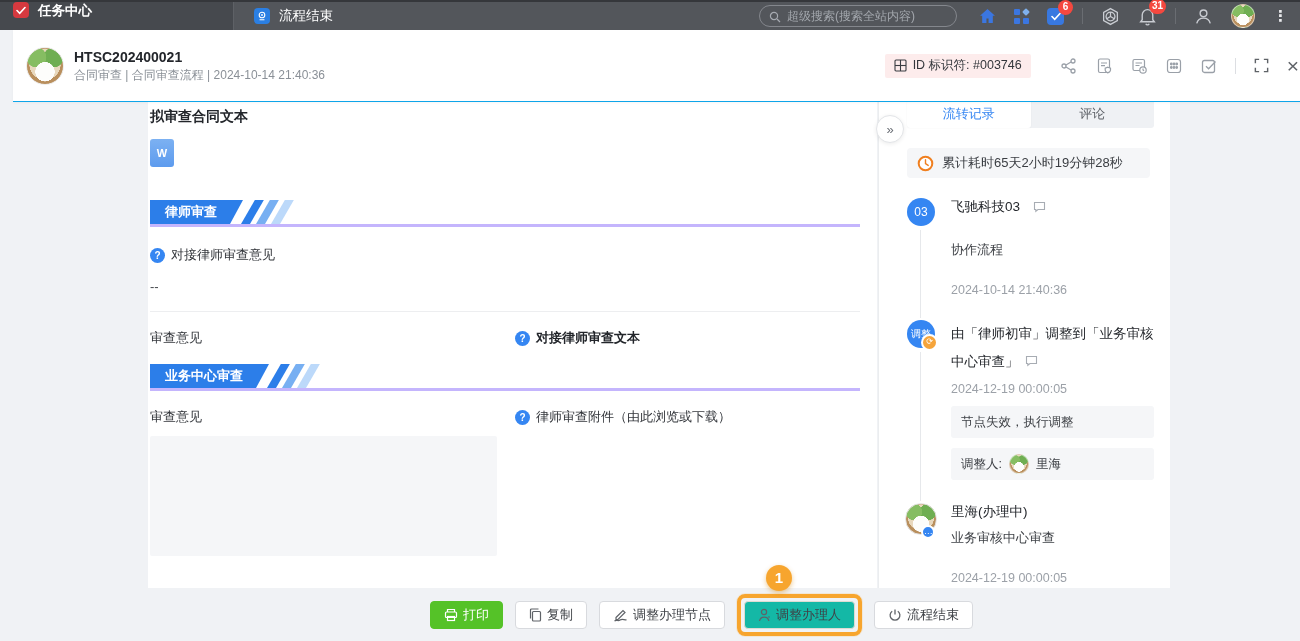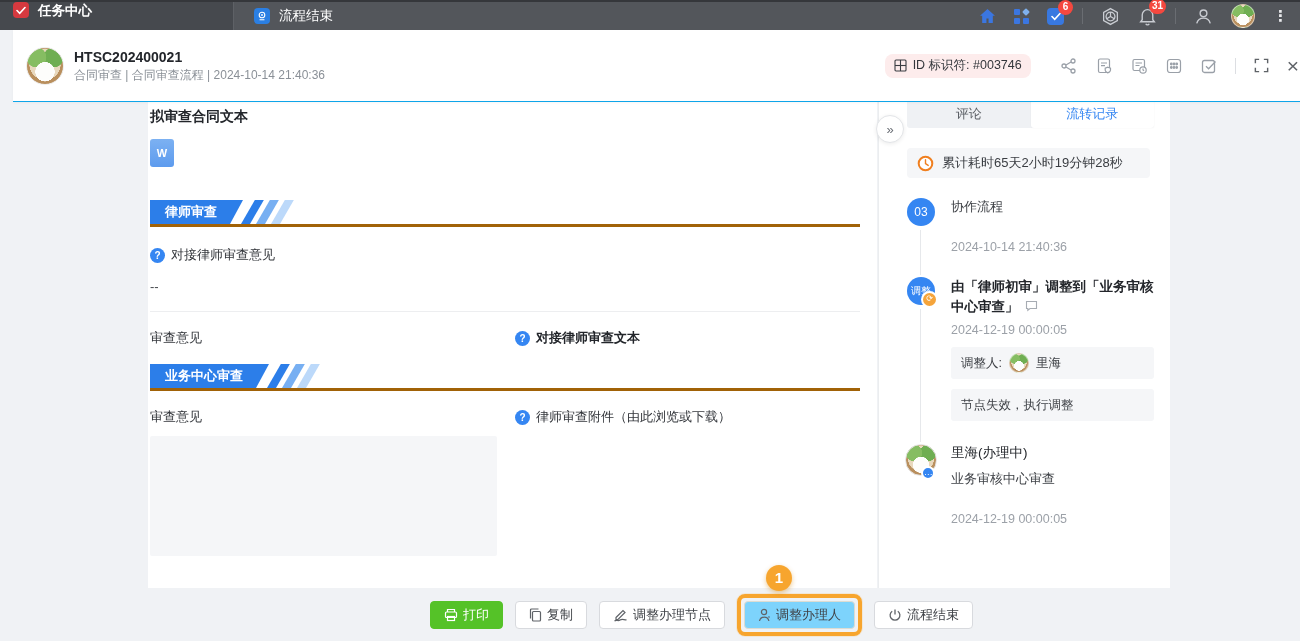--- a/index.html
+++ b/index.html
@@ -41,33 +41,33 @@
 
   
   .doc-header{position:absolute;left:13px;top:30px;width:1300px;height:72px;background:#fff;
               border-bottom:1px solid #0ea5e9;box-sizing:border-box;display:flex;align-items:center;z-index:4;
               box-shadow:0 1px 3px rgba(0,0,0,.04)}
   .dh-avatar{width:38px;height:38px;margin-left:13px;border:1px solid #eee}
   .dh-titles{margin-left:10px;line-height:1}
   .dh-title{font-size:14px;color:#23262b;font-weight:bold}
   .dh-sub{font-size:12px;color:#8a9097;margin-top:5px}
   .dh-right{margin-left:auto;display:flex;align-items:center;gap:17px;margin-right:14px;color:#9aa0a8}
-  .chip{background:#fdecec;height:24px;border-radius:8px;display:flex;align-items:center;gap:6px;
+  .chip{background:#fdecec;height:24px;border-radius:2px;display:flex;align-items:center;gap:6px;
         padding:0 9px;font-size:12.5px;color:#33363b;margin-right:12px;white-space:nowrap}
   .dh-ic{cursor:pointer;display:flex;align-items:center}
   .dh-div{width:1px;height:16px;background:#dcdee2}
   .dh-close{font-size:21px;color:#5f6368;line-height:18px;cursor:pointer}
 
   
   .content{position:absolute;left:148px;top:85px;width:729px;height:503px;background:#fff;
            box-sizing:border-box;padding:0 17px 0 2px;overflow:hidden;z-index:1}
   .fld-title{font-size:14px;font-weight:bold;color:#23262b;margin-top:23px}
   .wdoc{width:24px;height:28px;margin-top:13px;border-radius:3px;background:linear-gradient(180deg,#7cb1f2,#5d9bee);
         color:#fff;font-size:11px;font-weight:bold;display:flex;align-items:center;justify-content:center;cursor:pointer}
-  .banner{margin-top:33px;border-bottom:3px solid #a16207;height:24px;display:flex;align-items:flex-end;position:relative}
+  .banner{margin-top:33px;border-bottom:3px solid #c4b5fd;height:24px;display:flex;align-items:flex-end;position:relative}
   .ribbon{height:24px;background:#2c7ee9;color:#fff;font-size:13px;font-weight:bold;display:flex;align-items:center;
           padding:0 26px 0 15px;clip-path:polygon(0 0,100% 0,calc(100% - 13px) 100%,0 100%)}
   .stripes{display:flex;gap:6px;margin-left:-2px;height:24px}
   .stripes i{width:9px;height:24px;transform:skewX(-30deg);transform-origin:bottom left;display:block}
   .stripes i:nth-child(1){background:#2c7ee9}
   .stripes i:nth-child(2){background:#77aff2}
   .stripes i:nth-child(3){background:#bcd9fa}
   .q-row{display:flex;align-items:center;gap:6px;margin-top:19px;font-size:13px;color:#33363b}
   .q-bold{font-weight:bold;color:#23262b}
   .qmark{width:15px;height:15px;border-radius:50%;background:#3586f2;color:#fff;font-size:10px;font-weight:bold;
@@ -94,38 +94,38 @@
            gap:8px;padding:0 10px;font-size:13px;color:#3a3d42}
   .timeline{margin:20px 16px 0 28px;position:relative}
   .tl-item{position:relative;padding-left:44px;margin-bottom:23px;min-height:30px}
   .tl-item .tl-line{position:absolute;left:13px;top:32px;bottom:-21px;width:1px;background:#e6e8eb}
   .tl-node{position:absolute;left:0;top:0;width:28px;height:28px;border-radius:50%;background:#3586f2;color:#fff;
            display:flex;align-items:center;justify-content:center;font-size:12px}
   .tl-node .stack{width:22px;font-size:10px;line-height:10px;text-align:center;word-break:break-all}
   .tl-minibadge{position:absolute;right:-3px;bottom:-3px;width:13px;height:13px;border-radius:50%;background:#f5a43b;
                 border:2px solid #fff;color:#fff;font-size:8px;line-height:12px;text-align:center;box-sizing:content-box}
   .tl-title{font-size:13.5px;color:#23262b;display:flex;align-items:center;gap:7px}
-  .tl-title.bold{font-weight:bold;line-height:20px;display:block}
+  .tl-title.bold{font-weight:normal;line-height:28px;display:block}
   .tl-title .bub{vertical-align:-1px;margin-left:6px}
-  .tl-sub{font-size:13px;color:#3f4247;margin-top:8px}
+  .tl-sub{font-size:13px;color:#3f4247;margin-top:25px}
   .tl-time{font-size:12.5px;color:#9ca1a8;margin-top:24px}
   .tl-box{margin-top:10px;height:32px;background:#f5f6f8;border-radius:3px;display:flex;align-items:center;
           gap:7px;padding:0 10px;font-size:12.5px;color:#3f4247}
   .tl-avatar{position:absolute;left:-2px;top:0;width:32px;height:32px}
   .tl-avbadge{position:absolute;left:16px;top:22px;width:14px;height:14px;border-radius:50%;background:#3586f2;
               border:2px solid #fff;color:#fff;font-size:8px;line-height:13px;text-align:center;box-sizing:border-box;z-index:3}
 
   
   .footer{position:absolute;left:0;top:588px;width:1300px;height:53px;background:#f0f2f5;z-index:6}
   .btn-row{position:absolute;left:430px;top:0;height:53px;display:flex;align-items:center;gap:12px}
   .btn{height:28px;display:flex;align-items:center;gap:5px;padding:0 13px;border-radius:4px;font-size:13px;
        background:#fff;border:1px solid #d8dade;color:#3f4247;cursor:pointer;box-sizing:border-box;white-space:nowrap;font-family:inherit}
   .btn-green{background:#55c228;border-color:#55c228;color:#fff}
   .ring{position:relative;border:4px solid #f7a52e;border-radius:8px;padding:3px;box-shadow:0 0 0 1px rgba(247,165,46,.15)}
-  .ring .btn{background:#7dd3fc;border-color:#dddcd2}
+  .ring .btn{background:#14b8a6;border-color:#dddcd2}
   .guide-badge{position:absolute;left:25px;top:-33px;width:26px;height:26px;border-radius:50%;background:#f7a52e;
                color:#fff;font-size:15px;font-weight:bold;display:flex;align-items:center;justify-content:center;
                box-shadow:0 2px 5px rgba(216,137,16,.45);z-index:30}
 </style>
 </head>
 <body>
 
 <div class="topbar">
   <div class="tb-tab1">
     <span class="sq-ic sq-red">
@@ -141,20 +141,27 @@
       <svg width="10" height="10" viewBox="0 0 10 10" fill="none">
           <circle cx="5" cy="4" r="2.8" stroke="#fff" stroke-width="1.1"></circle>
           <circle cx="5" cy="4" r=".9" fill="#fff"></circle>
           <path d="M3 8.8h4" stroke="#fff" stroke-width="1.1" stroke-linecap="round"></path>
         </svg>
     </span>
     <span>流程结束</span>
   </div>
 
   <div class="tb-right">
+    <div class="tb-search">
+      <svg width="12" height="12" viewBox="0 0 12 12">
+          <circle cx="5" cy="5" r="3.6" fill="none" stroke="#a6aab1" stroke-width="1.2"></circle>
+          <line x1="8" y1="8" x2="11" y2="11" stroke="#a6aab1" stroke-width="1.2"></line>
+        </svg>
+      <input type="text" placeholder="超级搜索(搜索全站内容)" style="">
+    </div>
     <div class="tb-ic">
       <svg width="17" height="16" viewBox="0 0 16 15">
           <path d="M8 1L1 7.2h2V14h4v-4.2h2V14h4V7.2h2z" fill="#3b76e0"></path>
         </svg>
     </div>
     <div class="tb-ic">
       <span class="apps-grid">
           <i></i>
           <i></i>
           <i></i>
@@ -323,60 +330,66 @@
     </div>
   </div>
 </div>
 
 <div class="panel">
   <div class="collapse">
     <span>»</span>
   </div>
 
   <div class="ptabs">
+    <div class="ptab active">流转记录</div>
     <div class="ptab">评论</div>
-    <div class="ptab active">流转记录</div>
   </div>
 
   <div class="elapsed">
     <svg width="17" height="17" viewBox="0 0 17 17">
         <circle cx="8.5" cy="8.5" r="6.8" fill="#fff" stroke="#f07f1f" stroke-width="2"></circle>
         <path d="M8.5 4.8v3.9l2.7 1.7" stroke="#f07f1f" stroke-width="1.4" fill="none" stroke-linecap="round"></path>
       </svg>
     <span>累计耗时65天2小时19分钟28秒</span>
   </div>
 
   <div class="timeline">
 
     <div class="tl-item">
       <div class="tl-line"></div>
       <div class="tl-node">03</div>
+      <div class="tl-title">
+        <span>飞驰科技03</span>
+        <svg class="bub" width="13" height="12" viewBox="0 0 13 12" fill="none" stroke="#a7acb3" stroke-width="1.1">
+            <path d="M1.5 1.5h10v7H5l-2.2 1.8V8.5H1.5z"></path>
+          </svg>
+      </div>
       <div class="tl-sub">协作流程</div>
       <div class="tl-time">2024-10-14 21:40:36</div>
     </div>
 
     <div class="tl-item">
       <div class="tl-line"></div>
       <div class="tl-node">
         <span class="stack">调整</span>
         <span class="tl-minibadge">⟳</span>
       </div>
       <div class="tl-title bold">
         <span>由「律师初审」调整到「业务审核中心审查」</span><svg class="bub" width="13" height="12" viewBox="0 0 13 12" fill="none" stroke="#a7acb3" stroke-width="1.1">
             <path d="M1.5 1.5h10v7H5l-2.2 1.8V8.5H1.5z"></path>
           </svg>
       </div>
       <div class="tl-time" style="margin-top:6px">2024-12-19 00:00:05</div>
       <div class="tl-box">
+        <span>节点失效，执行调整</span>
+      </div>
+      <div class="tl-box">
         <span>调整人:</span>
         <span class="dog" style="width:20px;height:20px;display:inline-block"></span>
         <span>里海</span>
-      </div>
-      <div class="tl-box">
-        <span>节点失效，执行调整</span>
       </div>
     </div>
 
     <div class="tl-item" style="margin-bottom:0">
       <div class="tl-avatar">
         <span class="dog" style="width:32px;height:32px;display:block;border:1px solid #e5e5e5"></span>
         <span class="tl-avbadge">⋯</span>
       </div>
       <div class="tl-title">
           <span>里海(办理中)</span>

